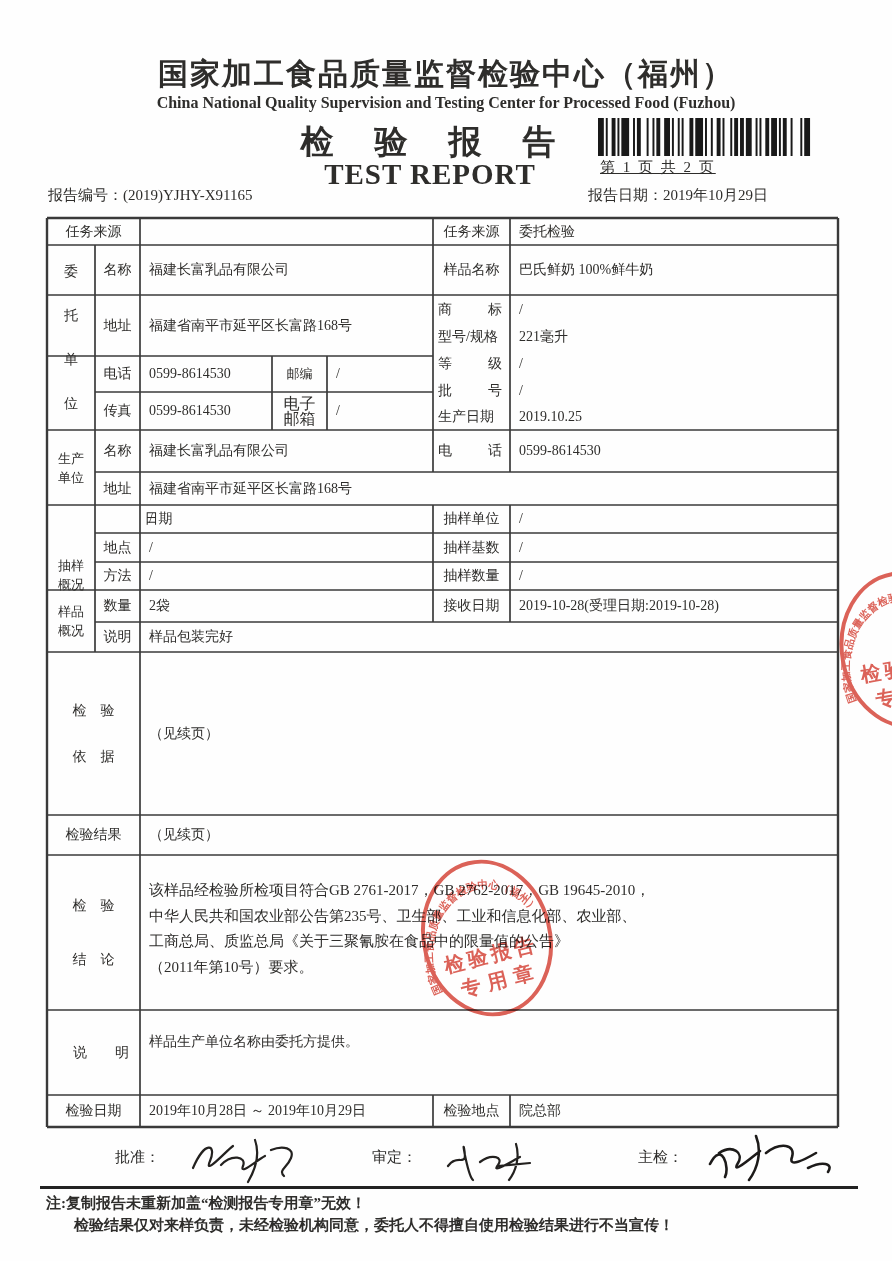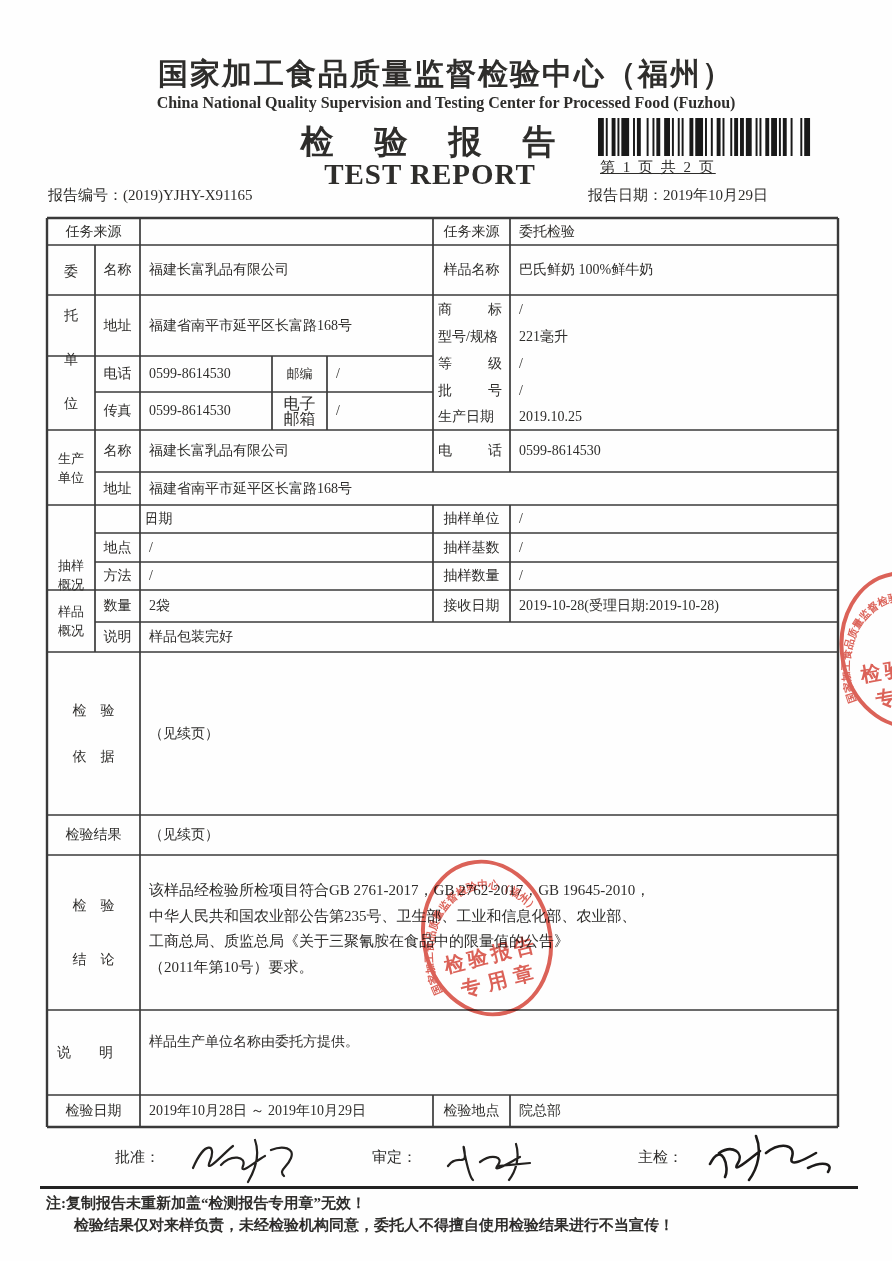--- a/index.html
+++ b/index.html
@@ -204,21 +204,21 @@
   <div class="cell center" style="left:47px;top:815px;width:93px;height:40px;">检验结果</div>
   <div class="cell left" style="left:140px;top:815px;width:320px;height:40px;">（见续页）</div>
 
   <div class="cell center pre" style="left:47px;top:855px;width:93px;height:155px;line-height:54px;">检　验
 结　论</div>
   <div class="abs pre" style="left:149px;top:878px;width:690px;font-size:15px;line-height:25.5px;">该样品经检验所检项目符合GB 2761-2017，GB 2762-2017，GB 19645-2010，
 中华人民共和国农业部公告第235号、卫生部、工业和信息化部、农业部、
 工商总局、质监总局《关于三聚氰胺在食品中的限量值的公告》
 （2011年第10号）要求。</div>
 
-  <div class="cell center" style="left:47px;top:1010px;width:76px;height:85px;">说　　明</div>
+  <div class="cell center" style="left:47px;top:1010px;width:76px;height:85px;padding-left:16px;">说　　明</div>
   <div class="cell left" style="left:140px;top:1022px;width:690px;height:40px;">样品生产单位名称由委托方提供。</div>
 
   <div class="cell center" style="left:47px;top:1095px;width:93px;height:32px;font-family:Liberation Serif, serif;">检验日期</div>
   <div class="cell left" style="left:140px;top:1095px;width:293px;height:32px;">2019年10月28日 ～ 2019年10月29日</div>
   <div class="cell center" style="left:433px;top:1095px;width:77px;height:32px;">检验地点</div>
   <div class="cell left" style="left:510px;top:1095px;width:320px;height:32px;">院总部</div>
 
   <div class="abs siglabel" style="left:115px;top:1148px;">批准：</div>
   <svg class="abs" style="left:183px;top:1128px;" width="125" height="58">
     <path d="M10,40 C22,12 34,16 27,33 C20,49 44,22 50,18 M38,37 C48,26 64,28 60,38 C56,48 74,32 82,28 M72,12 C77,26 72,42 65,54 M88,22 C100,17 112,20 108,30 C104,40 95,42 101,48" fill="none" stroke="#23211f" stroke-width="2.2" stroke-linecap="round"></path>

